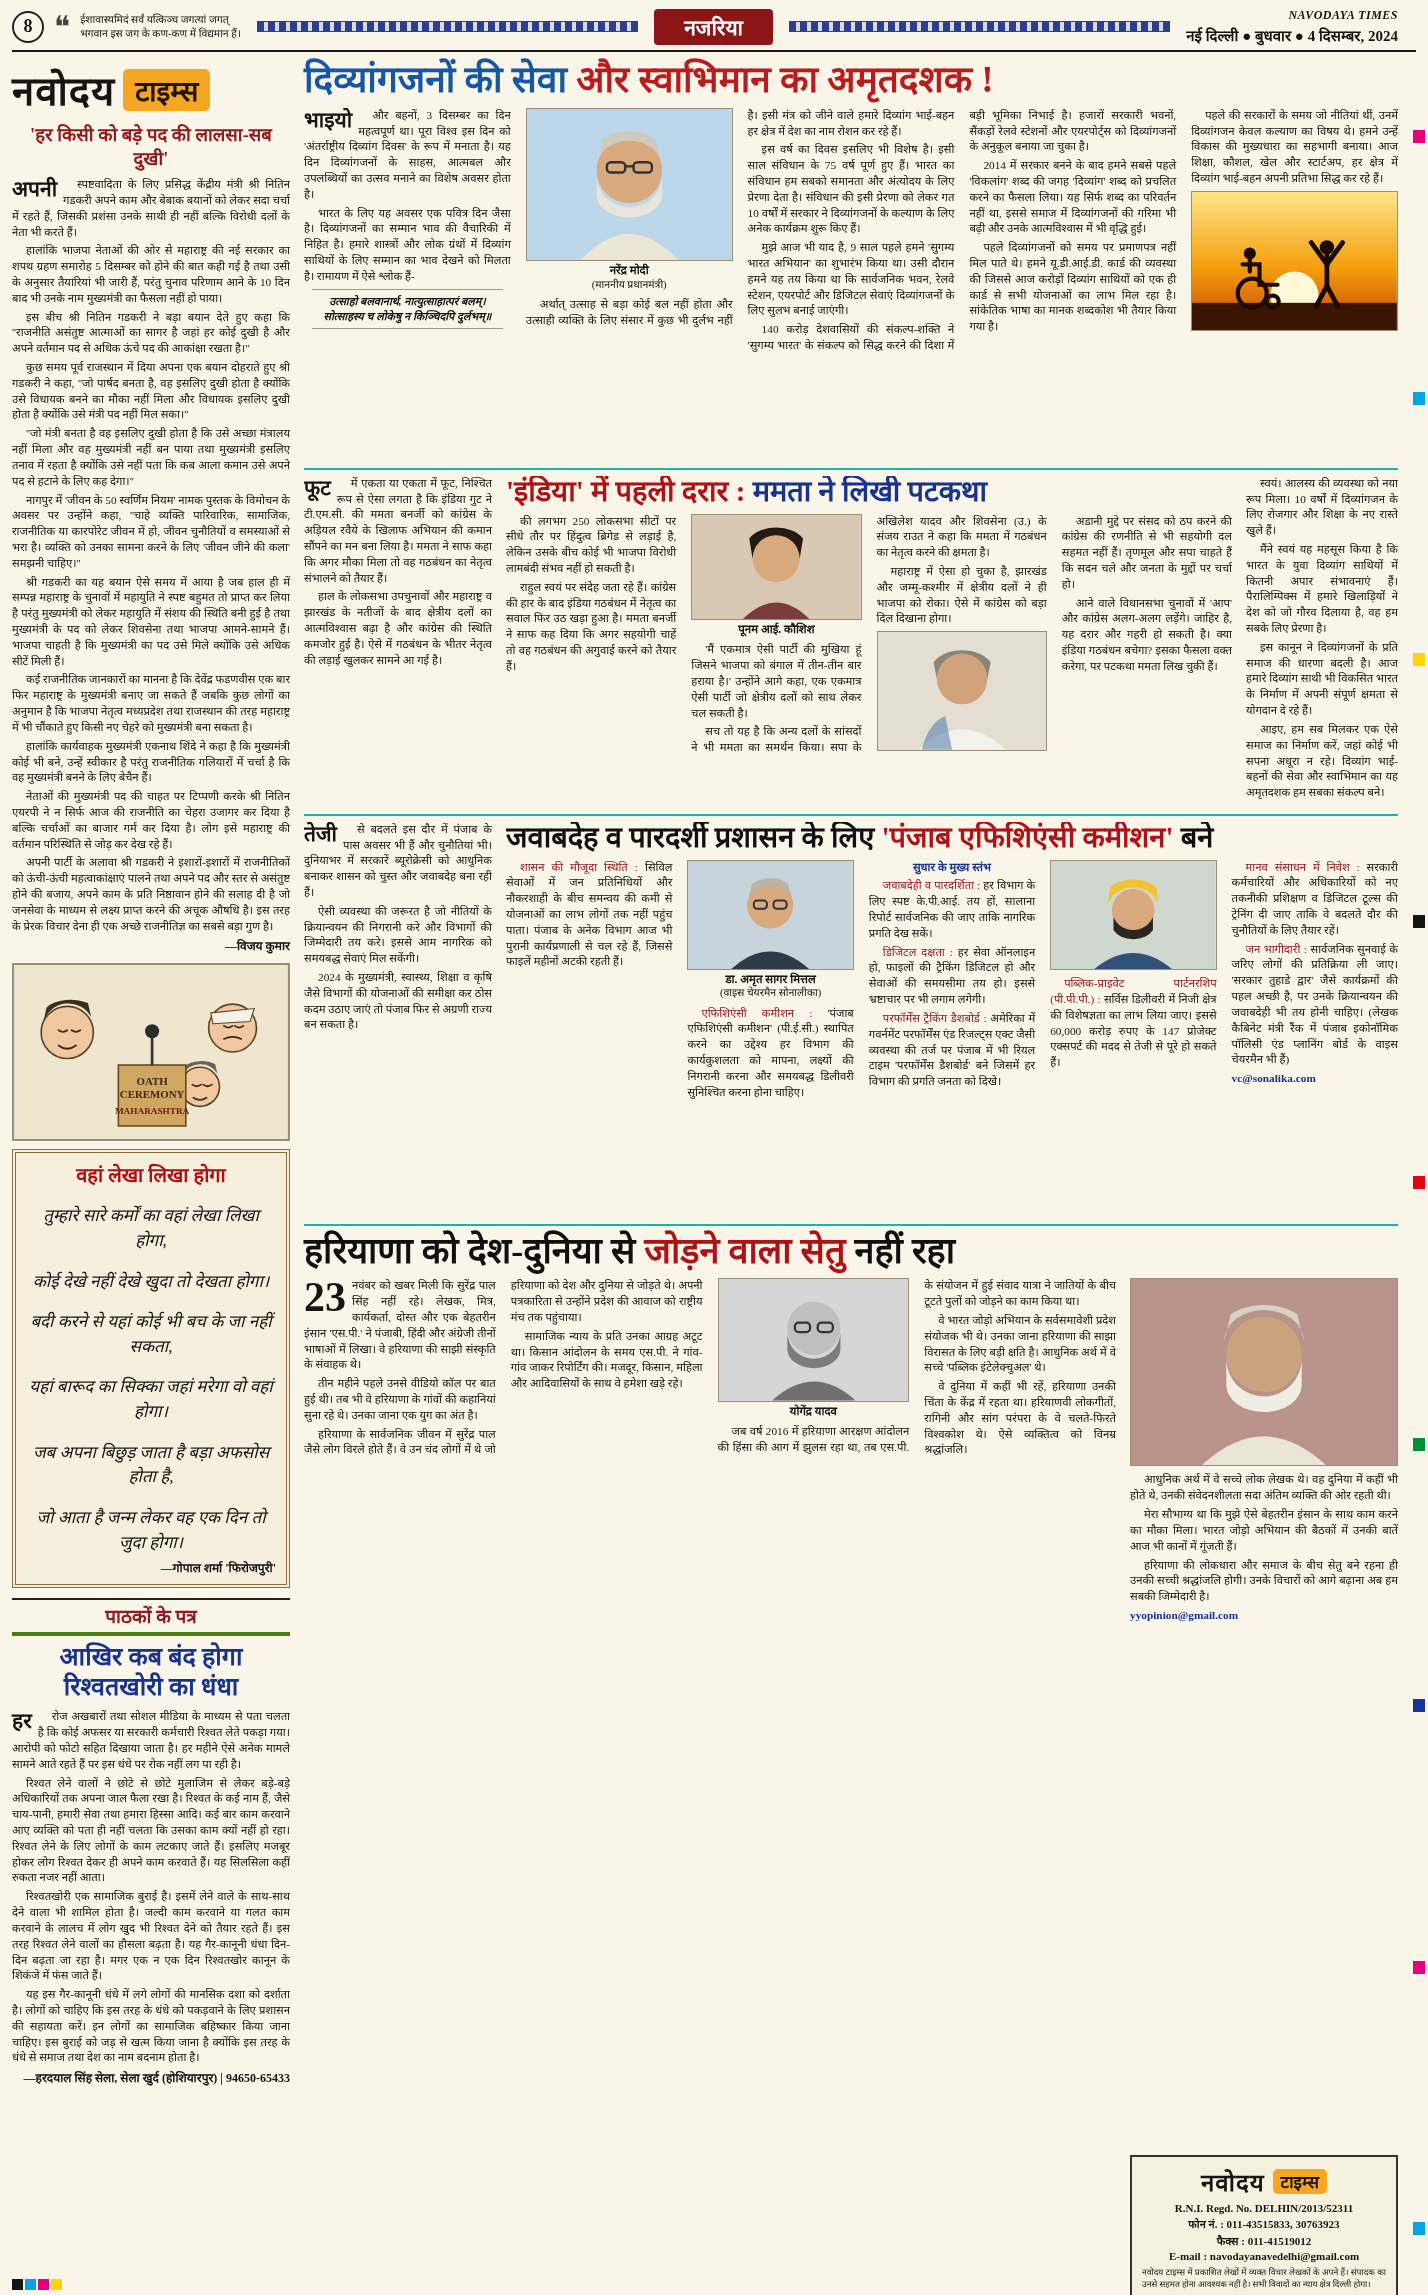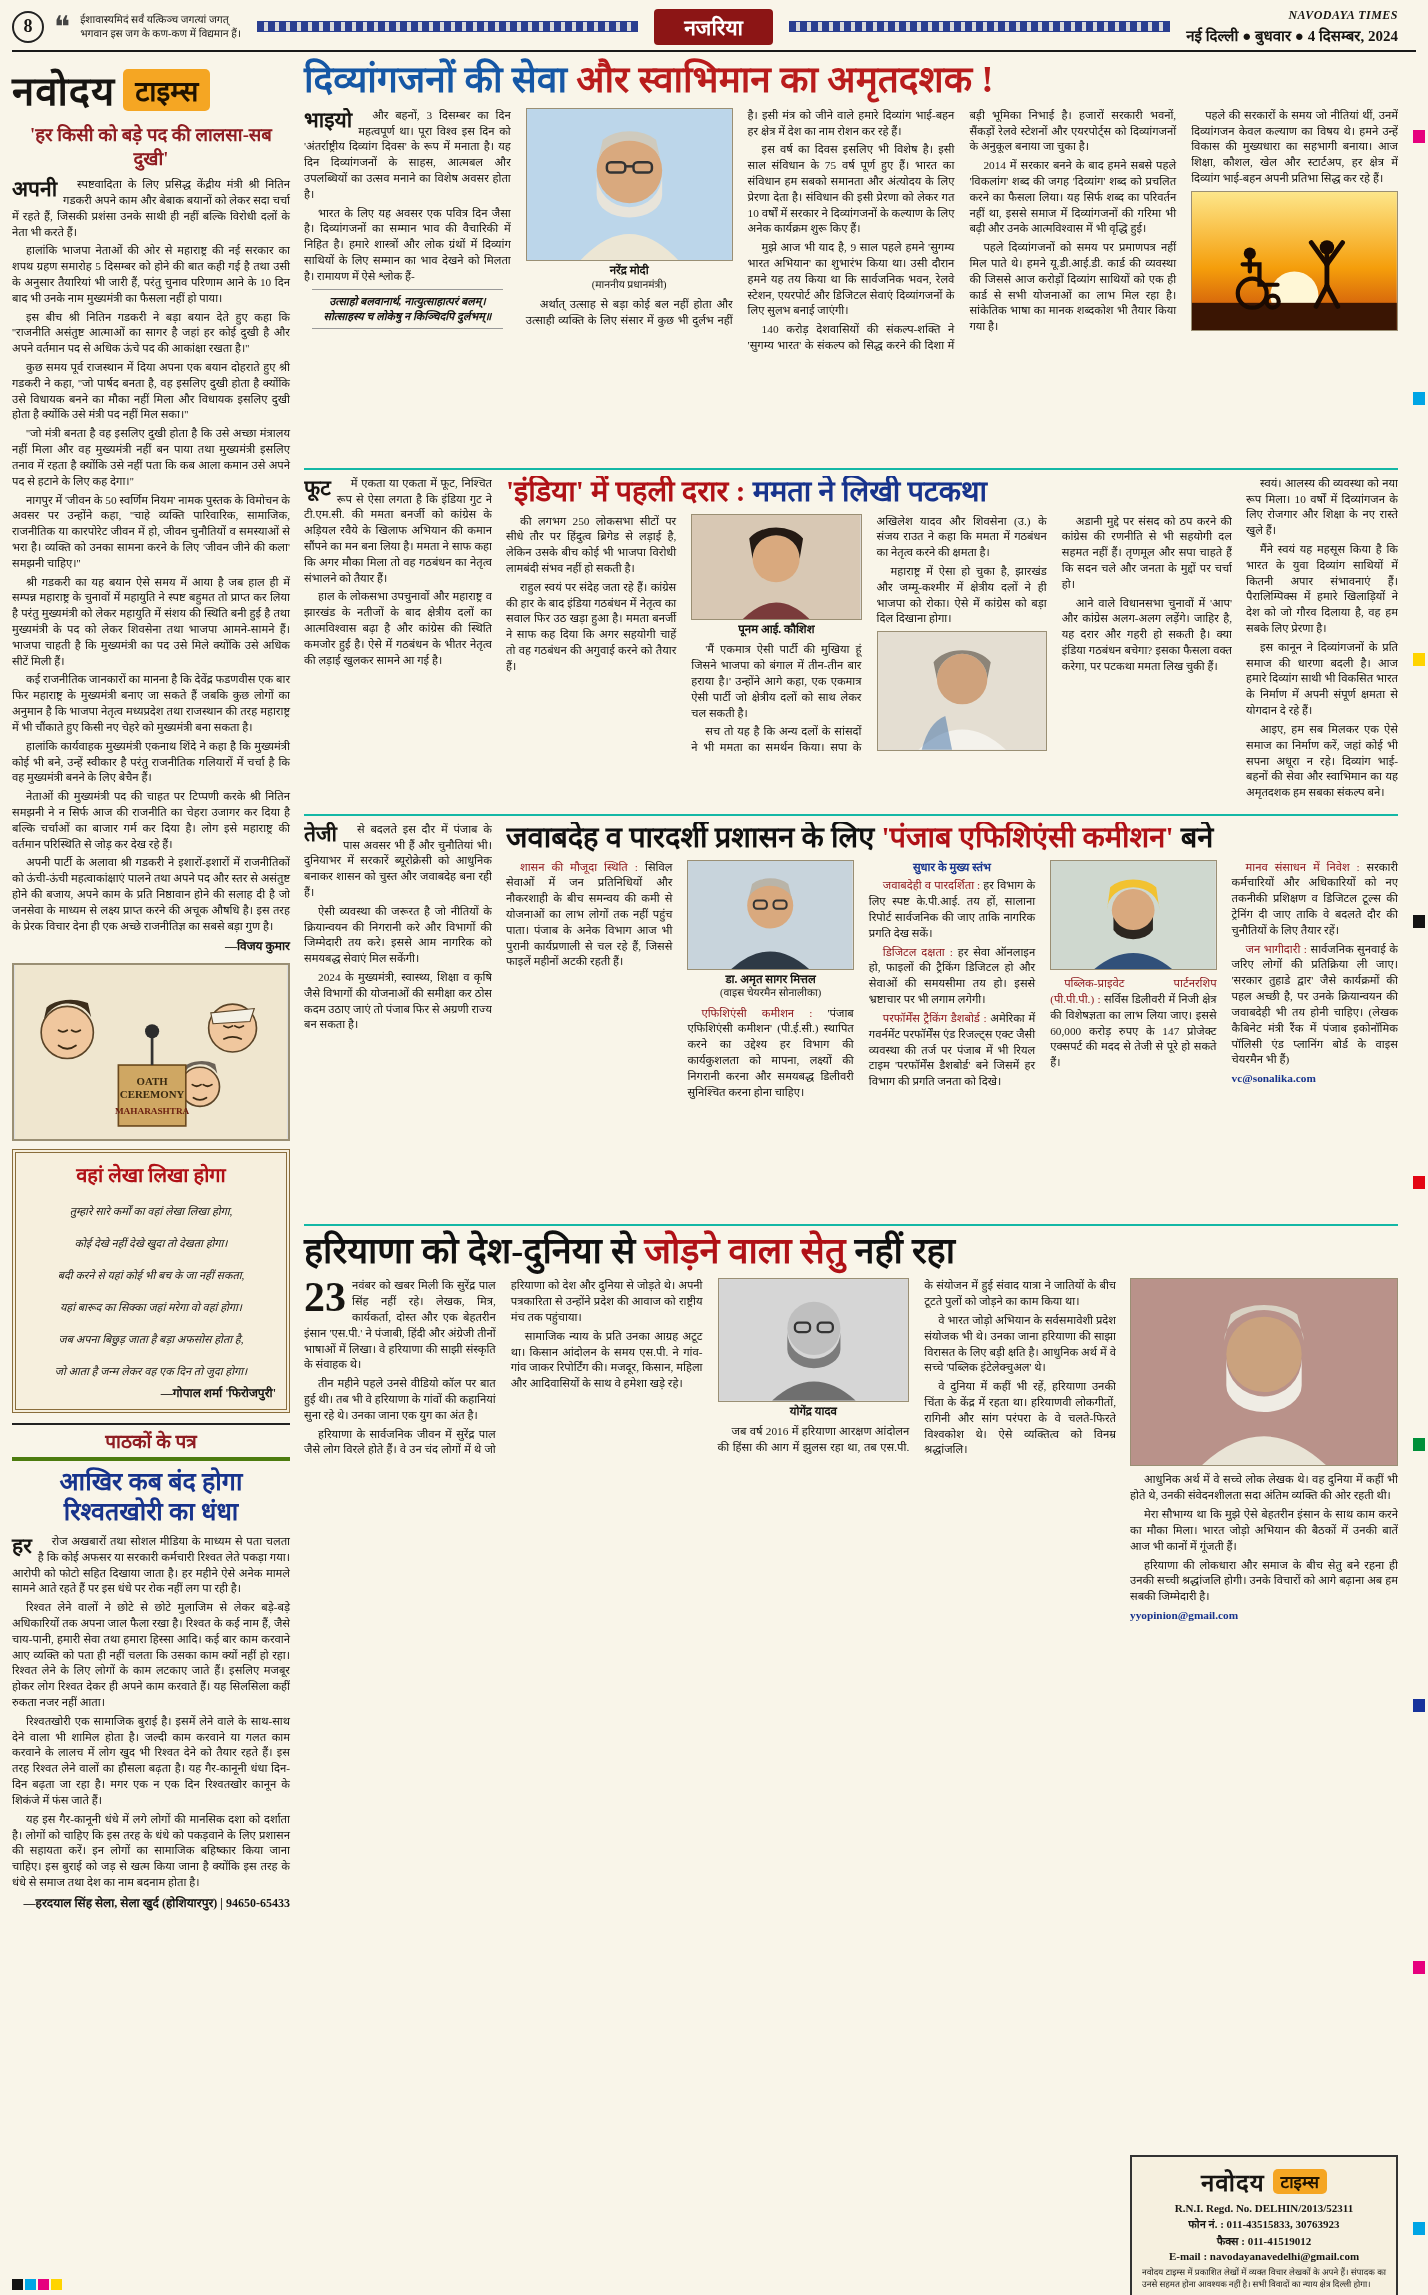--- a/index.html
+++ b/index.html
@@ -43,21 +43,21 @@
     padding:2px 12px; border-radius:5px; }
   .mh-small .mh-black { font-size:24px; }
   .mh-small .mh-box { font-size:17px; padding:1px 8px; }
   
   .gadkari-h1 { color:#17338c; font-size:18.5px; font-weight:bold; text-align:center; line-height:1.3; margin:2px 0 0; }
   .gadkari-h2 { color:#8f1d22; font-size:18.5px; font-weight:bold; text-align:center; line-height:1.3; margin:0 0 6px; }
   .cartoon { margin:8px 0; border:1px solid #9a8f74; background:#efe6cf; height:178px; }
   .cartoon svg { width:100%; height:100%; display:block; }
   .poem-box { border:4px double #8a6d3b; padding:8px 10px; margin:4px 0 10px; background:#f6efdd; }
   .poem-title { color:#b01116; font-weight:bold; font-size:20px; text-align:center; margin:0 0 5px; }
-  .poem p { margin:16px 0 2px; text-indent:0; text-align:center; font-style:italic; font-size:11px; line-height:1.45; }
+  .poem p { margin:16px 0 2px; text-indent:0; text-align:center; font-style:italic; font-size:17px; line-height:1.45; }
   .letters-head { text-align:center; border-top:2px solid #222; border-bottom:4px solid #4d7c0f;
     padding:3px 0; color:#8f1d22; font-weight:bold; font-size:19px; margin-bottom:6px; }
   .letters-headline { color:#17338c; font-size:25px; font-weight:bold; text-align:center; line-height:1.2; margin:0 0 7px; }
   
   .divyang-h { font-size:37px; font-weight:bold; line-height:1.1; margin:0 0 7px; }
   .divyang-h .h-blue { color:#1557a5; }
   .divyang-h .h-black { color:#b91c1c; }
   .india-h, .punjab-h { font-size:29px; font-weight:bold; line-height:1.1; margin:0 0 6px; }
   .h-red { color:#b01116; } .h-navy { color:#17338c; } .h-dark { color:#101010; }
   .haryana-h { font-size:36px; font-weight:bold; line-height:1.1; margin:0 0 7px; }
@@ -128,21 +128,21 @@
           <div>
               <p>स्पष्टवादिता के लिए प्रसिद्ध केंद्रीय मंत्री श्री नितिन गडकरी अपने काम और बेबाक बयानों को लेकर सदा चर्चा में रहते हैं, जिसकी प्रशंसा उनके साथी ही नहीं बल्कि विरोधी दलों के नेता भी करते हैं।</p>
               <p>हालांकि भाजपा नेताओं की ओर से महाराष्ट्र की नई सरकार का शपथ ग्रहण समारोह 5 दिसम्बर को होने की बात कही गई है तथा उसी के अनुसार तैयारियां भी जारी हैं, परंतु चुनाव परिणाम आने के 10 दिन बाद भी उनके नाम मुख्यमंत्री का फैसला नहीं हो पाया।</p>
               <p>इस बीच श्री नितिन गडकरी ने बड़ा बयान देते हुए कहा कि ''राजनीति असंतुष्ट आत्माओं का सागर है जहां हर कोई दुखी है और अपने वर्तमान पद से अधिक ऊंचे पद की आकांक्षा रखता है।''</p>
               <p>कुछ समय पूर्व राजस्थान में दिया अपना एक बयान दोहराते हुए श्री गडकरी ने कहा, ''जो पार्षद बनता है, वह इसलिए दुखी होता है क्योंकि उसे विधायक बनने का मौका नहीं मिला और विधायक इसलिए दुखी होता है क्योंकि उसे मंत्री पद नहीं मिल सका।''</p>
               <p>''जो मंत्री बनता है वह इसलिए दुखी होता है कि उसे अच्छा मंत्रालय नहीं मिला और वह मुख्यमंत्री नहीं बन पाया तथा मुख्यमंत्री इसलिए तनाव में रहता है क्योंकि उसे नहीं पता कि कब आला कमान उसे अपने पद से हटाने के लिए कह देगा।''</p>
               <p>नागपुर में 'जीवन के 50 स्वर्णिम नियम' नामक पुस्तक के विमोचन के अवसर पर उन्होंने कहा, ''चाहे व्यक्ति पारिवारिक, सामाजिक, राजनीतिक या कारपोरेट जीवन में हो, जीवन चुनौतियों व समस्याओं से भरा है। व्यक्ति को उनका सामना करने के लिए 'जीवन जीने की कला' समझनी चाहिए।''</p>
               <p>श्री गडकरी का यह बयान ऐसे समय में आया है जब हाल ही में सम्पन्न महाराष्ट्र के चुनावों में महायुति ने स्पष्ट बहुमत तो प्राप्त कर लिया है परंतु मुख्यमंत्री को लेकर महायुति में संशय की स्थिति बनी हुई है तथा मुख्यमंत्री के पद को लेकर शिवसेना तथा भाजपा आमने-सामने हैं। भाजपा चाहती है कि मुख्यमंत्री का पद उसे मिले क्योंकि उसे अधिक सीटें मिली हैं।</p>
               <p>कई राजनीतिक जानकारों का मानना है कि देवेंद्र फडणवीस एक बार फिर महाराष्ट्र के मुख्यमंत्री बनाए जा सकते हैं जबकि कुछ लोगों का अनुमान है कि भाजपा नेतृत्व मध्यप्रदेश तथा राजस्थान की तरह महाराष्ट्र में भी चौंकाते हुए किसी नए चेहरे को मुख्यमंत्री बना सकता है।</p>
               <p>हालांकि कार्यवाहक मुख्यमंत्री एकनाथ शिंदे ने कहा है कि मुख्यमंत्री कोई भी बने, उन्हें स्वीकार है परंतु राजनीतिक गलियारों में चर्चा है कि वह मुख्यमंत्री बनने के लिए बेचैन हैं।</p>
-              <p>नेताओं की मुख्यमंत्री पद की चाहत पर टिप्पणी करके श्री नितिन समझनी ने न सिर्फ आज की राजनीति का चेहरा उजागर कर दिया है बल्कि चर्चाओं का बाजार गर्म कर दिया है। लोग इसे महाराष्ट्र की वर्तमान परिस्थिति से जोड़ कर देख रहे हैं।</p>
+              <p>नेताओं की मुख्यमंत्री पद की चाहत पर टिप्पणी करके श्री नितिन एयरपी ने न सिर्फ आज की राजनीति का चेहरा उजागर कर दिया है बल्कि चर्चाओं का बाजार गर्म कर दिया है। लोग इसे महाराष्ट्र की वर्तमान परिस्थिति से जोड़ कर देख रहे हैं।</p>
               <p>अपनी पार्टी के अलावा श्री गडकरी ने इशारों-इशारों में राजनीतिकों को ऊंची-ऊंची महत्वाकांक्षाएं पालने तथा अपने पद और स्तर से असंतुष्ट होने की बजाय, अपने काम के प्रति निष्ठावान होने की सलाह दी है जो जनसेवा के माध्यम से लक्ष्य प्राप्त करने की अचूक औषधि है। इस तरह के प्रेरक विचार देना ही एक अच्छे राजनीतिज्ञ का सबसे बड़ा गुण है।</p>
             </div>
           <div class="author-sign">—विजय कुमार</div>
         </div>
       </article>
 
       <figure class="cartoon" style="margin:8px 0;">
         <svg viewBox="0 0 250 160">
           <rect width="250" height="160" fill="#efe6cf"></rect>
 

